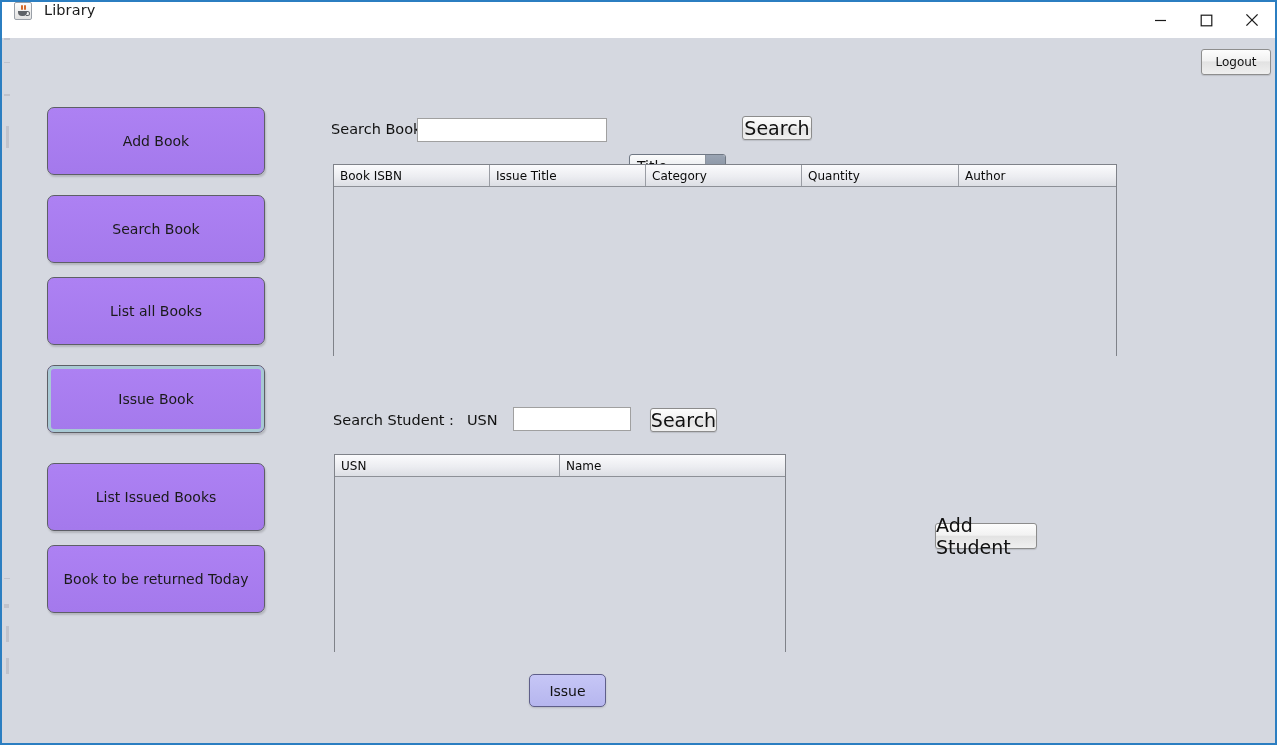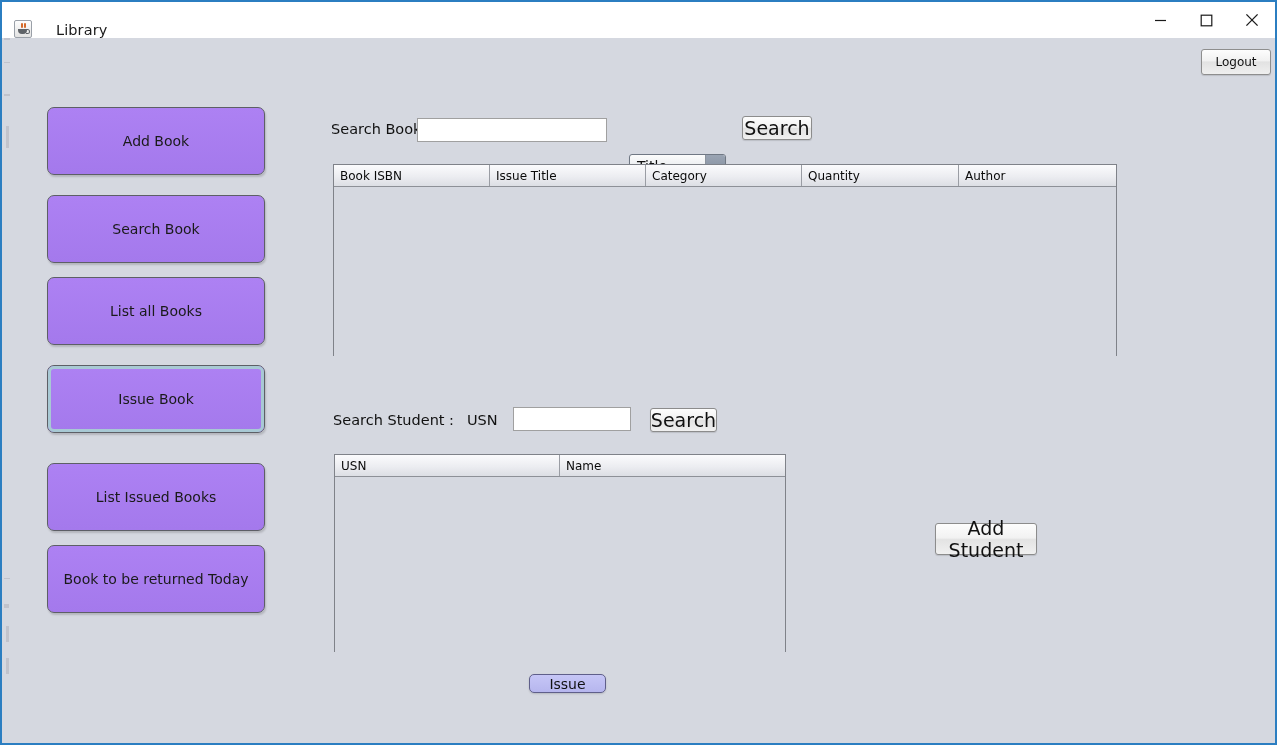--- a/index.html
+++ b/index.html
@@ -34,22 +34,22 @@
     width: 100%;
     height: 36px;
     background: #ffffff;
     box-sizing: border-box;
   }
   #title-left {
     position: absolute;
     left: 12px; top: 0;
     height: 36px;
     display: flex;
-    align-items: flex-end;
-    gap: 24px;
+    align-items: flex-start;
+    gap: 12px;
   }
   .java-icon {
     width: 18px; height: 18px;
     border: 1px solid #9aa0a8;
     background: linear-gradient(#fdfdfd, #e3e3e3);
     border-radius: 2px;
     position: relative;
     box-sizing: border-box;
     display: block;
   }
@@ -253,21 +253,21 @@
   .table-body {
     background: #d5d8e0;
   }
 
   
   #issue-btn {
     position: absolute;
     left: 527px;
     top: 636px;
     width: 77px;
-    height: 19px;
+    height: 33px;
     border: 1px solid #5f5f8a;
     border-radius: 5px;
     background: linear-gradient(#c6c6f6, #b6b6ee);
     font-size: 14px;
     color: #111;
     display: flex;
     align-items: center;
     justify-content: center;
     box-sizing: border-box;
     box-shadow: 0 1px 2px rgba(0,0,0,0.15);
@@ -370,18 +370,18 @@
     <div class="std-btn" style="left:648px;top:370px;width:67px;height:24px;">Search</div>
 
     <div class="table-wrap" style="left:332px;top:416px;width:452px;height:198px;">
       <div class="table-head">
         <div class="th" style="width:225px;">USN</div>
         <div class="th" style="width:225px;">Name</div>
       </div>
       <div class="table-body" style="height:176px;"></div>
     </div>
 
-    <div class="std-btn" style="left:933px;top:485px;width:102px;height:32px;text-align:center;">Add Student</div>
+    <div class="std-btn" style="left:933px;top:485px;width:102px;height:26px;">Add Student</div>
 
     <div id="issue-btn">Issue</div>
 
   </div>
 </div>
 
 </body></html>

